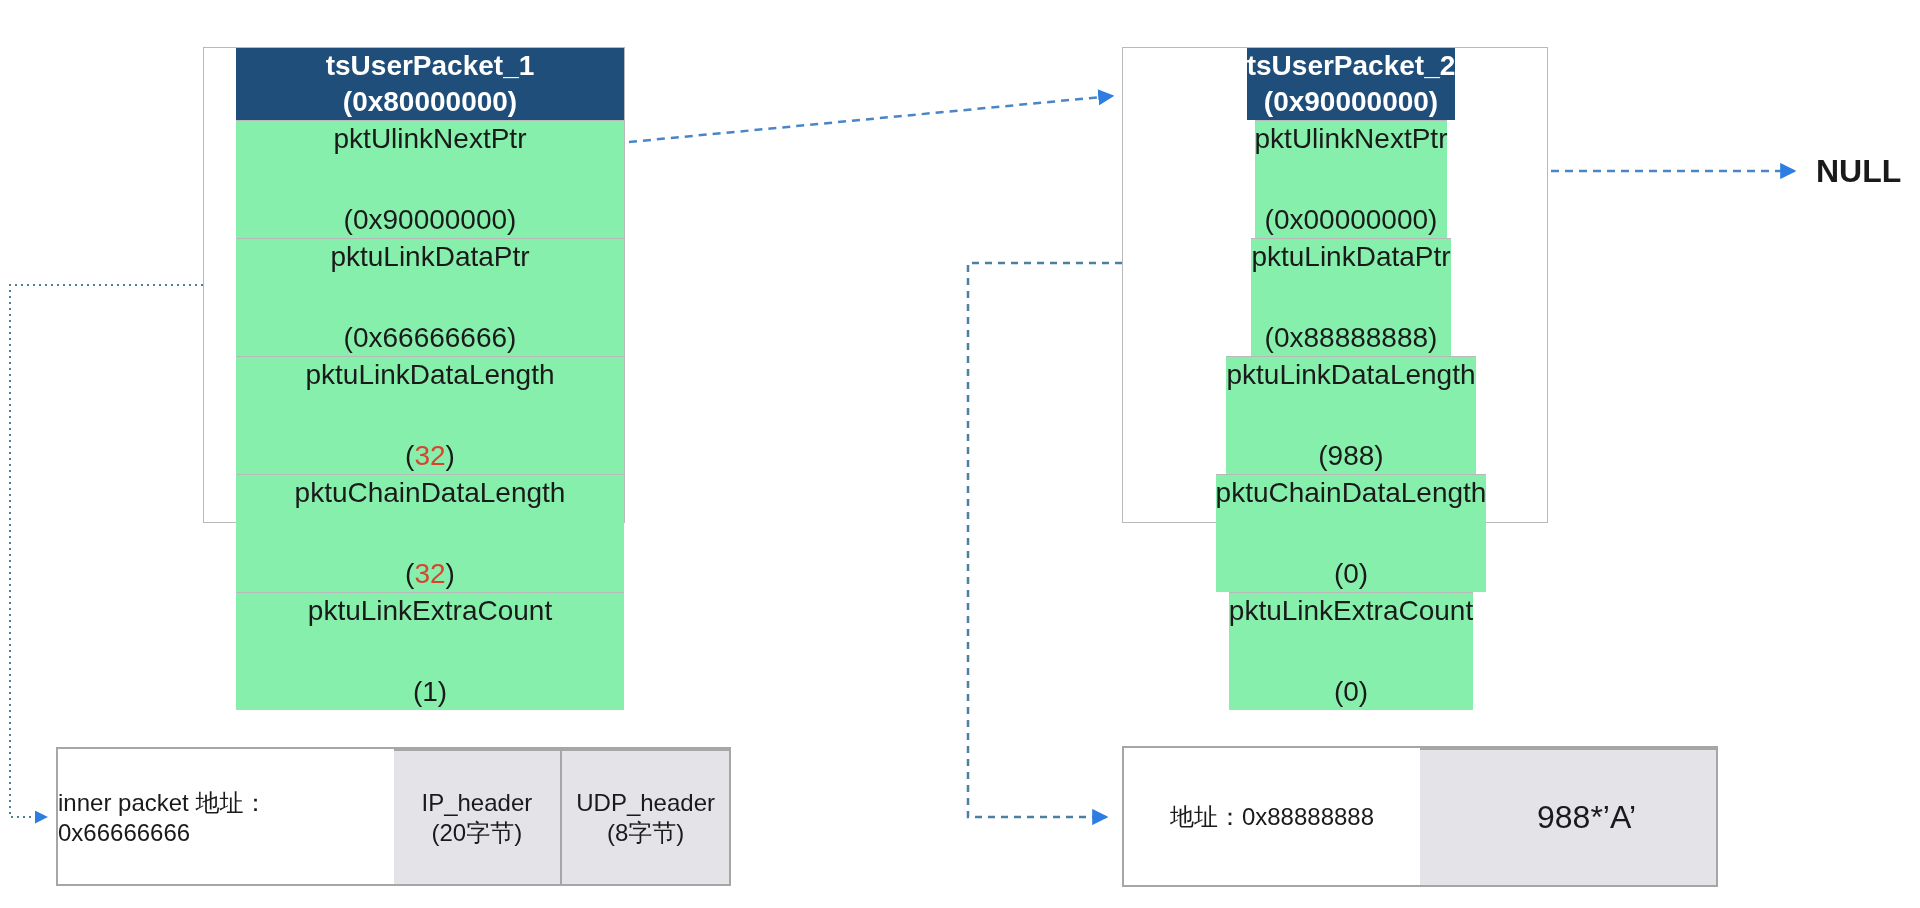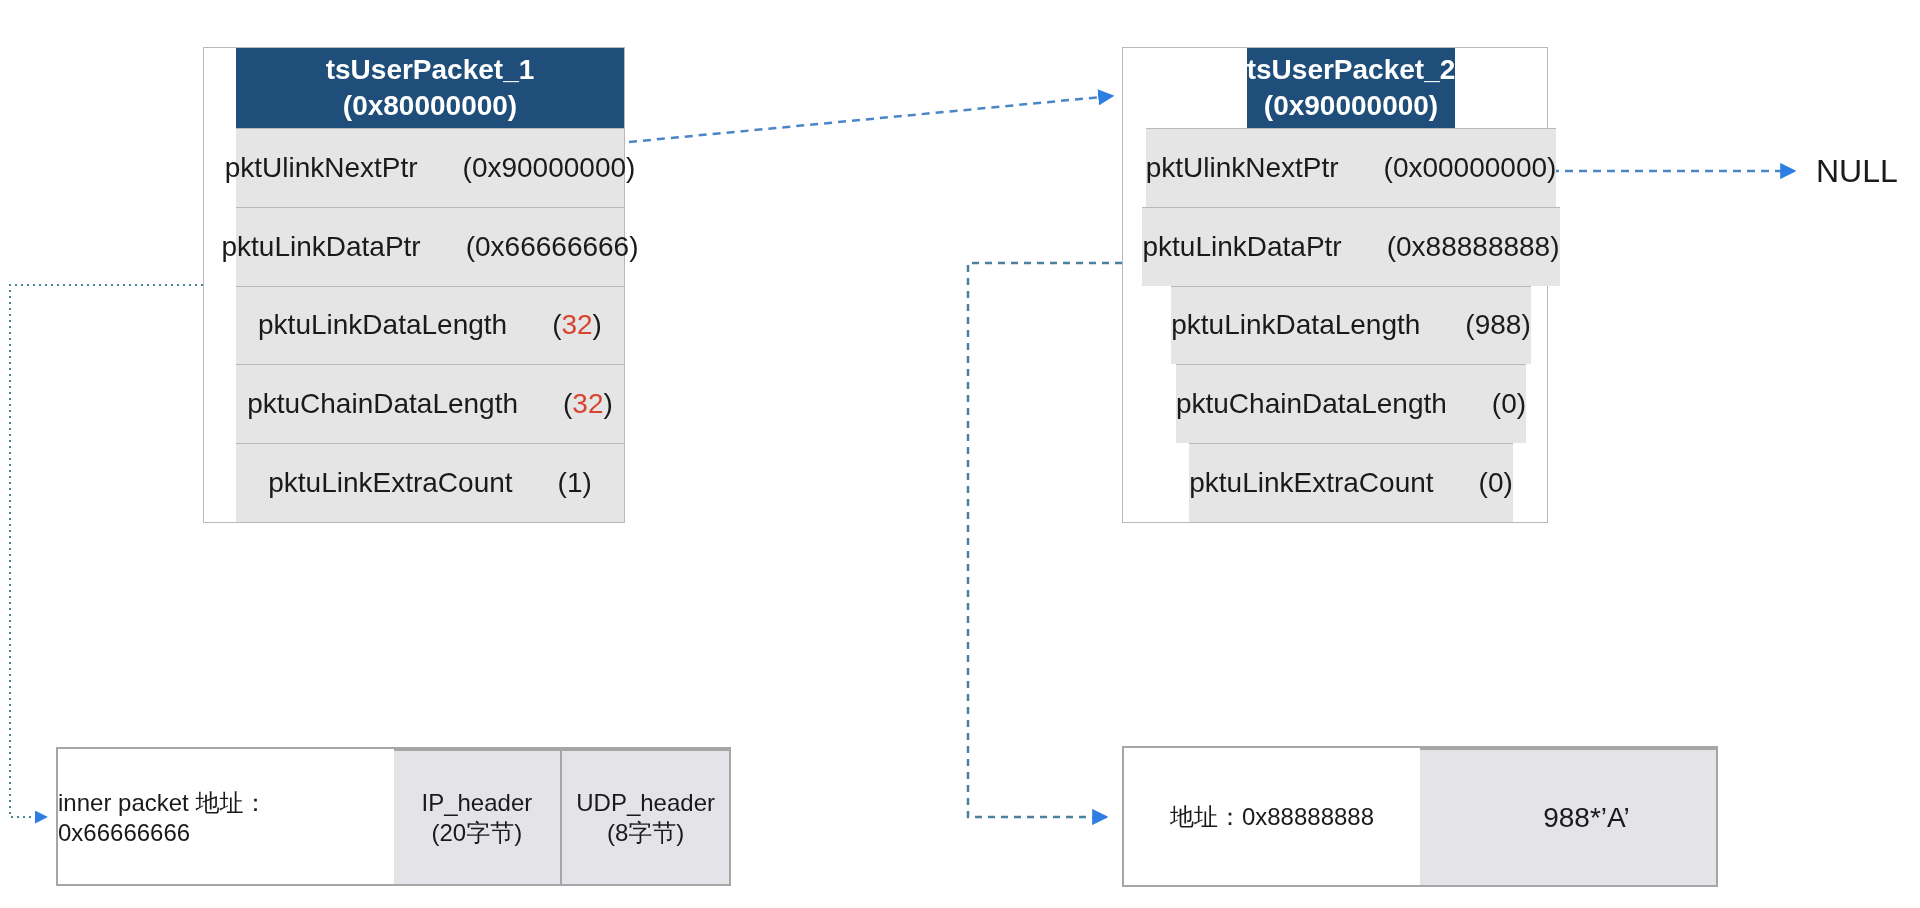--- a/index.html
+++ b/index.html
@@ -6,38 +6,38 @@
   body{font-family:"Liberation Sans","DejaVu Sans",sans-serif;color:var(--text,#1a1a1a);}
   .canvas{position:relative;width:1920px;height:908px;background:#ffffff;overflow:hidden;}
 
   
   .pkt-table{position:absolute;display:flex;flex-direction:column;
     border:1px solid var(--table_border,#b9b9b9);background:#ffffff;box-sizing:border-box;padding-left:32px;}
   .pkt-header{height:80px;background:var(--header_bg,#1e4e79);color:var(--header_text,#ffffff);
     display:flex;flex-direction:column;justify-content:center;align-items:center;
     font-weight:bold;font-size:28px;line-height:36px;}
   .pkt-row{flex:1;border-top:1px solid var(--table_border,#b9b9b9);
-    display:flex;flex-direction:row;justify-content:center;align-items:center;
-    font-size:28px;line-height:36px;background:#e5e5e5;gap:45px;}
+    display:flex;flex-direction:column;justify-content:center;align-items:center;
+    font-size:28px;line-height:36px;background:#86efac;gap:45px;}
   .red-num{color:var(--value_red,#d9442e);margin-top:36px;}
 
   
   .buf-table{position:absolute;border:2px solid var(--buffer_border,#a6a6a6);
     background:#ffffff;box-sizing:border-box;display:flex;flex-direction:row;}
   .buf-title{flex:1;display:flex;justify-content:center;align-items:center;
     font-size:24px;background:#ffffff;}
   .buf-data-row{flex:1;display:flex;border-top:2px solid var(--buffer_border,#a6a6a6);
     background:var(--buffer_row_gray,#e3e3e8);}
   .buf-cell{flex:1;display:flex;flex-direction:column;justify-content:center;align-items:center;
     font-size:24px;line-height:30px;}
   .buf-cell + .buf-cell{border-left:2px solid var(--buffer_border,#a6a6a6);}
-  .buf-single{flex:1;display:flex;justify-content:center;align-items:center;font-size:28px;padding-left:37px;}
+  .buf-single{flex:1;display:flex;justify-content:center;align-items:center;font-size:32px;padding-left:37px;}
 
   
-  .null-label{position:absolute;font-size:32px;color:var(--text,#1a1a1a);}
+  .null-label{position:absolute;font-size:32px;color:var(--text,#1a1a1a);font-weight:bold;}
   .arrow-layer{position:absolute;left:0;top:0;pointer-events:none;}
   .line-blue{stroke:var(--line_blue,#4a86c6);}
   .line-steel{stroke:var(--line_steel,#4b80a0);}
   .line-teal{stroke:var(--line_teal,#4f8296);}
   .arrow-head{fill:var(--arrow_head,#2e7de2);}
 </style>
 </head>
 <body>
 
 <div class="canvas">

